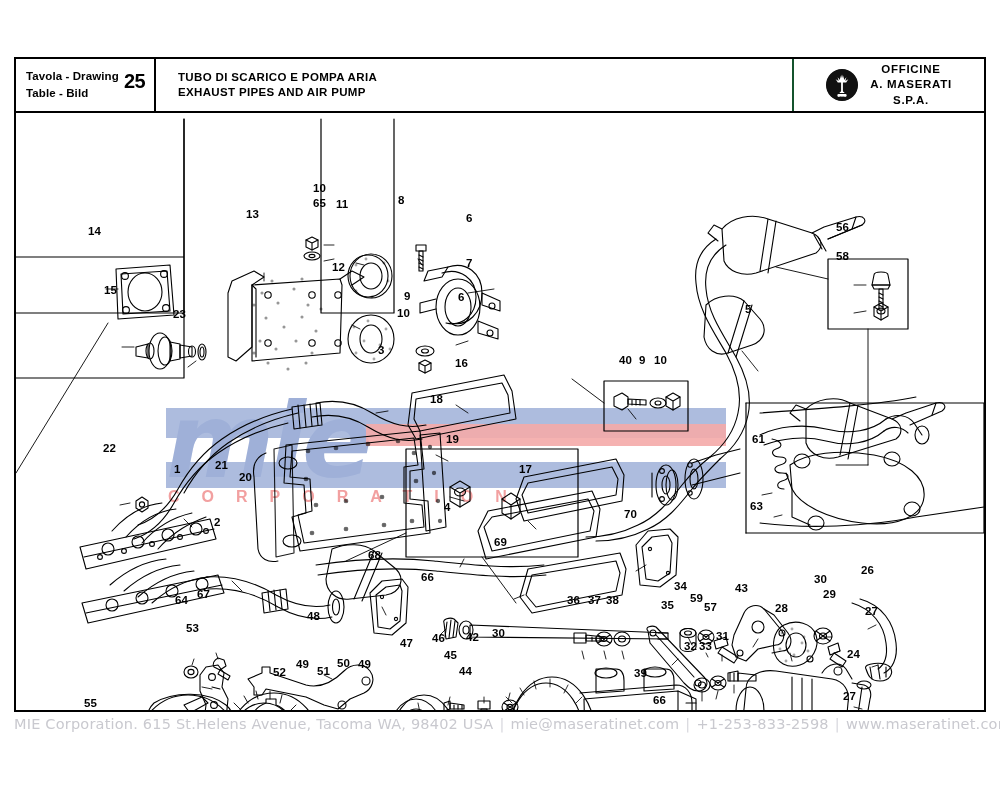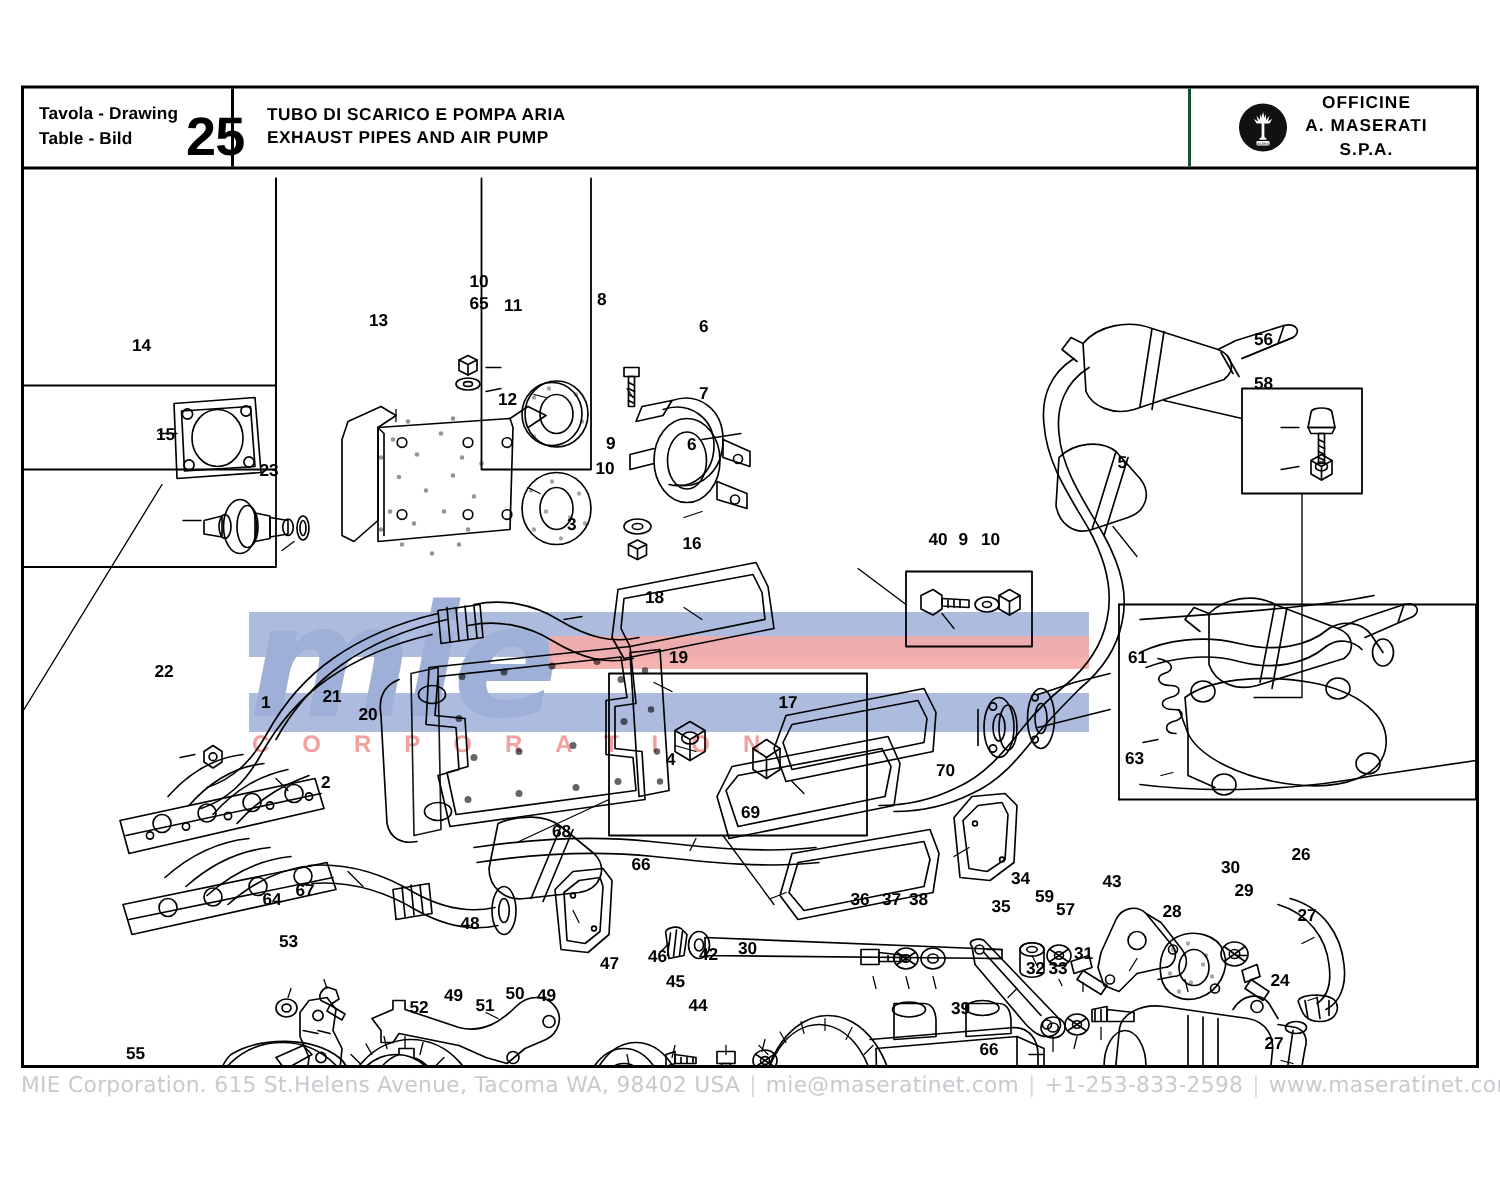--- a/index.html
+++ b/index.html
@@ -12,21 +12,21 @@
   #frame{position:absolute;left:14px;top:57px;width:972px;height:655px;
          border:2px solid #000;box-sizing:border-box;}
 
   
   #titlebar{position:absolute;left:0;top:0;width:100%;height:54px;
             border-bottom:2px solid #000;box-sizing:border-box;display:flex;text-align:right;}
   .tb-cell{box-sizing:border-box;display:flex;align-items:center;}
   #tb-tavola{width:140px;border-right:2px solid #000;padding:0 0 0 10px;
              flex-direction:column;justify-content:center;align-items:flex-start;}
   .tav-row{font-size:11.5px;font-weight:bold;line-height:17px;letter-spacing:.1px;}
-  #tb-num{position:absolute;left:108px;top:11px;font-size:36px;font-weight:bold;
+  #tb-num{position:absolute;left:108px;top:11px;font-size:20px;font-weight:bold;
           letter-spacing:-.5px;}
   #tb-it{flex:1;border-right:2px solid #14532d;padding-left:22px;
          flex-direction:column;justify-content:center;align-items:flex-start;}
   #tb-fr{flex:1.12;border-right:2px solid #000;
          flex-direction:column;justify-content:center;align-items:center;}
   #tb-logo{width:190px;display:flex;align-items:center;justify-content:center;gap:12px;}
   .tl-line{font-size:11.5px;font-weight:bold;line-height:15px;letter-spacing:.35px;
            white-space:nowrap;}
   .fr-line{font-size:11px;font-weight:bold;line-height:15px;letter-spacing:.3px;
            white-space:nowrap;}

